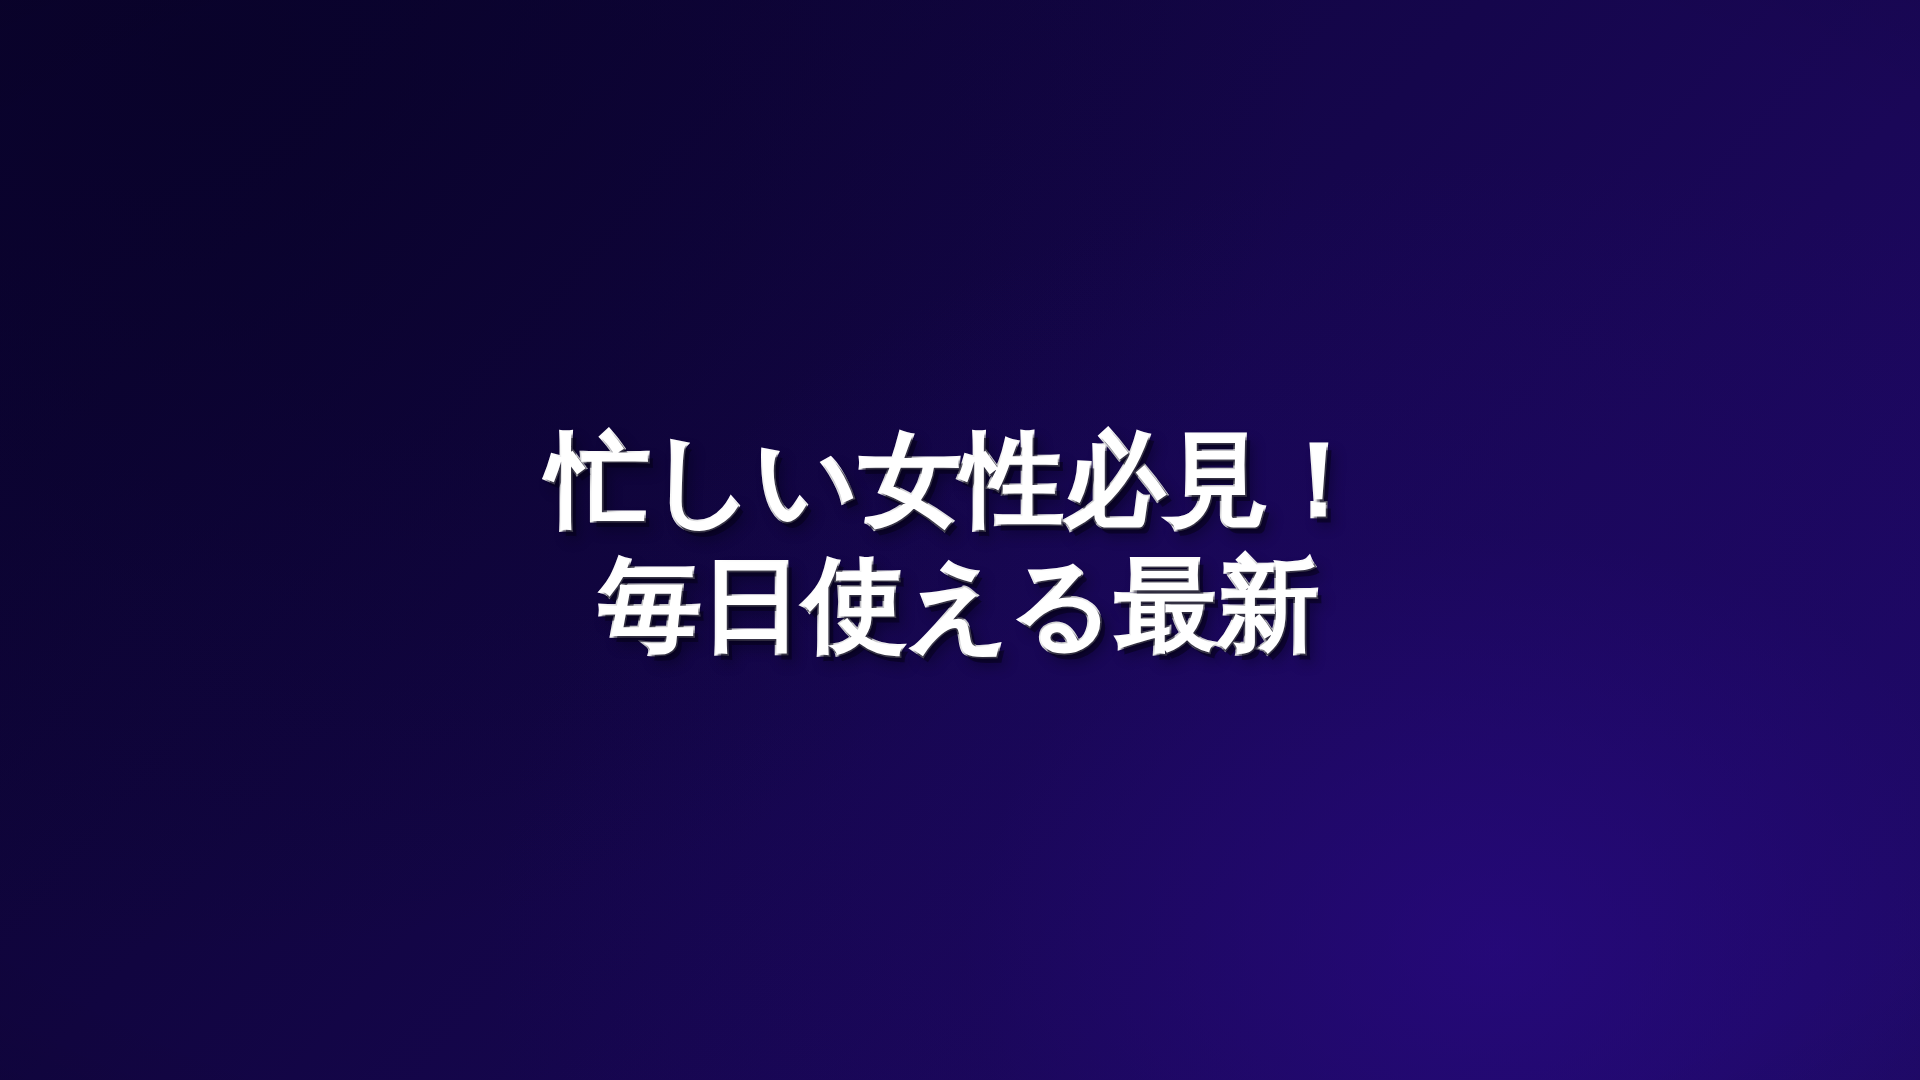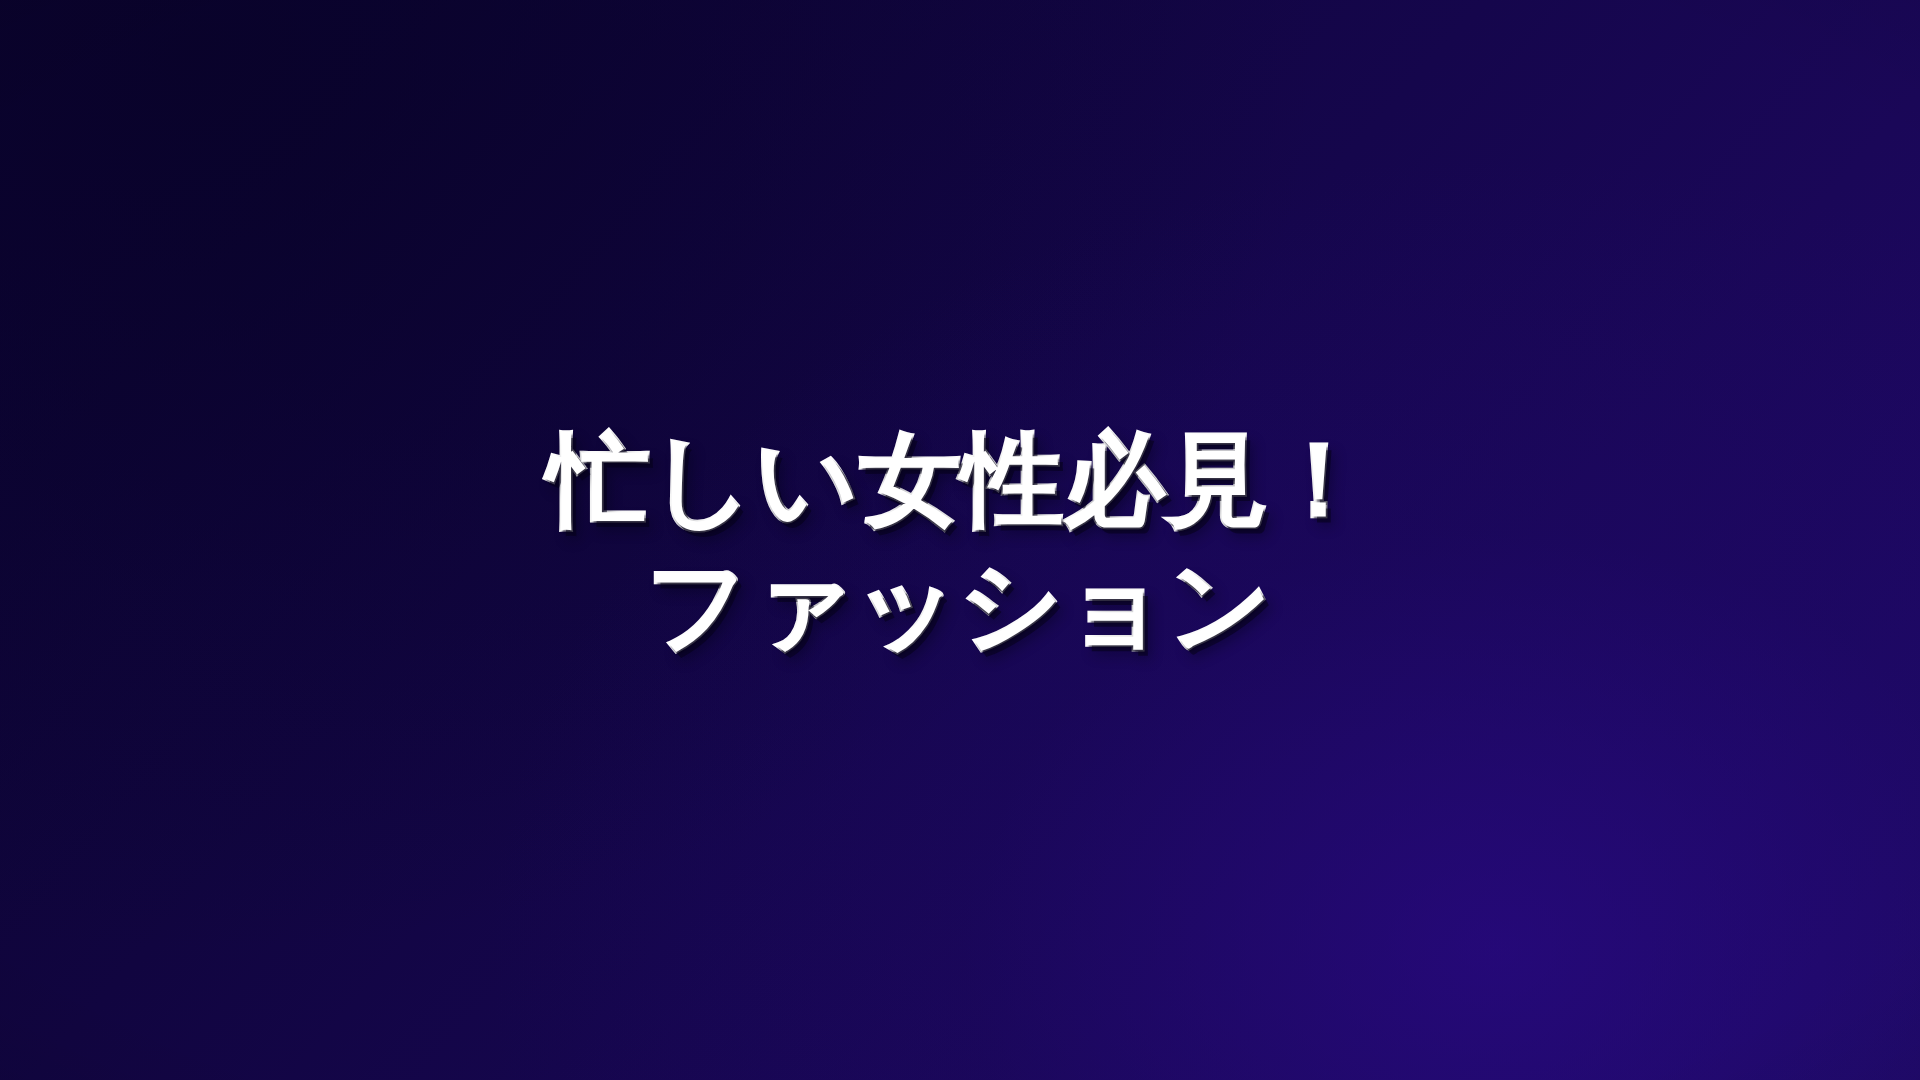--- a/index.html
+++ b/index.html
@@ -78,16 +78,16 @@
 </style>
 </head>
 <body>
 
 <div id="stage">
 
   <div id="vignette"></div>
 
   <div id="headline">
     <div class="line" id="line-1">忙しい女性必見！</div>
-    <div class="line" id="line-2">ファッション</div>
+    <div class="line" id="line-2">毎日使える最新</div>
   </div>
 
 </div>
 
 </body></html>

